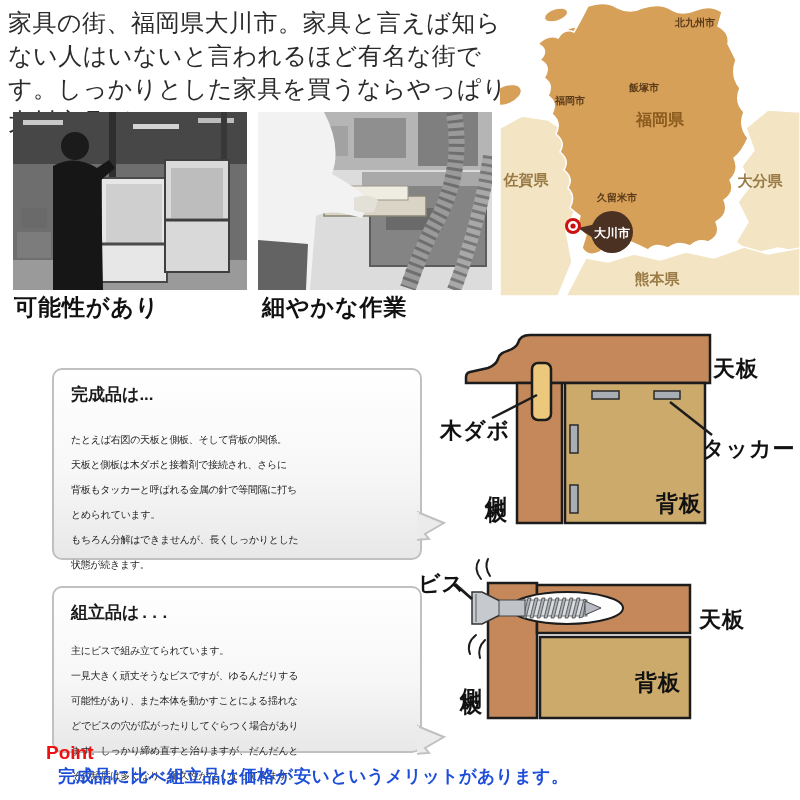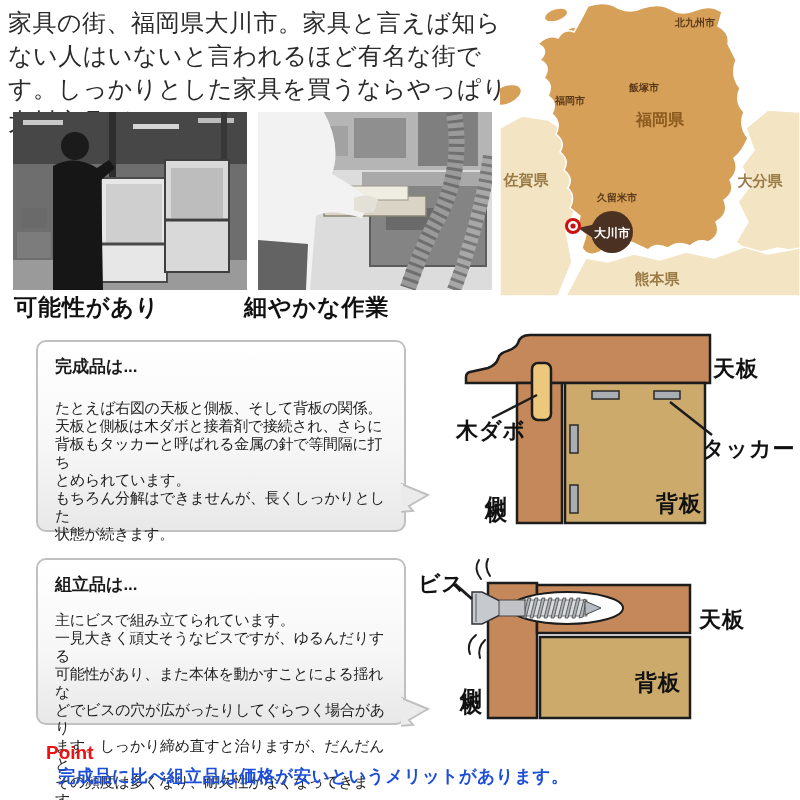--- a/index.html
+++ b/index.html
@@ -17,38 +17,39 @@
   }
   
   .photo { position:absolute; top:112px; width:234px; height:178px; overflow:hidden; background:#777; }
   .photo1 { left:13px; }
   .photo2 { left:258px; }
   .caption {
     position:absolute; top:292px; font-family:"Liberation Serif","DejaVu Serif",serif;
     font-size:23px; font-weight:bold; color:#111; letter-spacing:1px;
   }
   .cap1 { left:14px; }
-  .cap2 { left:244px; }
+  .cap2 { left:262px; }
   
   .map { position:absolute; left:500px; top:0; width:300px; height:296px; }
   .map svg { display:block; }
   
   .bubble {
-    position:absolute; left:36px; width:370px;
+    position:absolute; left:52px; width:370px;
     background:linear-gradient(180deg,#ffffff 0%,#f7f7f7 55%,#e8e8e8 100%);
     border:2px solid #c0c0c0; border-radius:10px;
     padding:13px 9px 10px 17px;
+    margin-top:28px;
   }
   .bubble1 { top:340px; height:192px; }
-  .bubble2 { top:558px; height:167px; }
+  .bubble2 { top:558px; height:167px;font-family:Liberation Mono, monospace; }
   .bubble-title { font-size:17px; font-weight:bold; color:#1a1a1a; }
   .bubble1 .bubble-title { margin-bottom:21px; }
   .bubble2 .bubble-title { margin-bottom:15px; }
   .bubble-body {
-    font-size:15px; line-height:18px; color:#222;
+    font-size:10px; line-height:25px; color:#222;
     white-space:pre-line; letter-spacing:-0.3px;
   }
   .tail { position:absolute; right:-27px; width:30px; height:32px; }
   .bubble1 .tail { top:140px; }
   .bubble2 .tail { top:136px; }
   
   .diagram { position:absolute; }
   .d1 { left:440px; top:325px; width:360px; height:210px; }
   .d2 { left:415px; top:555px; width:360px; height:175px; }
   .dlabel {
@@ -180,21 +181,21 @@
 
       <rect x="152" y="66" width="27" height="8" fill="#a9aeb4" stroke="#2a2a2a" stroke-width="1.5"></rect>
       <rect x="214" y="66" width="26" height="8" fill="#a9aeb4" stroke="#2a2a2a" stroke-width="1.5"></rect>
       <rect x="130" y="100" width="8" height="28" fill="#a9aeb4" stroke="#2a2a2a" stroke-width="1.5"></rect>
       <rect x="130" y="160" width="8" height="28" fill="#a9aeb4" stroke="#2a2a2a" stroke-width="1.5"></rect>
 
       <line x1="52" y1="93" x2="97" y2="70" stroke="#1c1c1c" stroke-width="2.5"></line>
       <line x1="230" y1="77" x2="272" y2="110" stroke="#1c1c1c" stroke-width="2.5"></line>
     </svg>
     <div class="dlabel" style="left:273px; top:23px;">天板</div>
-    <div class="dlabel" style="left:16px; top:85px;font-family:Liberation Serif, serif;">木ダボ</div>
+    <div class="dlabel" style="left:0px; top:85px;font-family:Liberation Serif, serif;">木ダボ</div>
     <div class="dlabel" style="left:262px; top:103px;">タッカー</div>
     <div class="dlabel vertical" style="left:46px; top:143px;">側板</div>
     <div class="dlabel" style="left:216px; top:158px;">背板</div>
   </div>
 
   <div class="bubble bubble2">
     <div class="bubble-title">組立品は...</div>
     <div class="bubble-body">主にビスで組み立てられています。
 一見大きく頑丈そうなビスですが、ゆるんだりする
 可能性があり、また本体を動かすことによる揺れな

